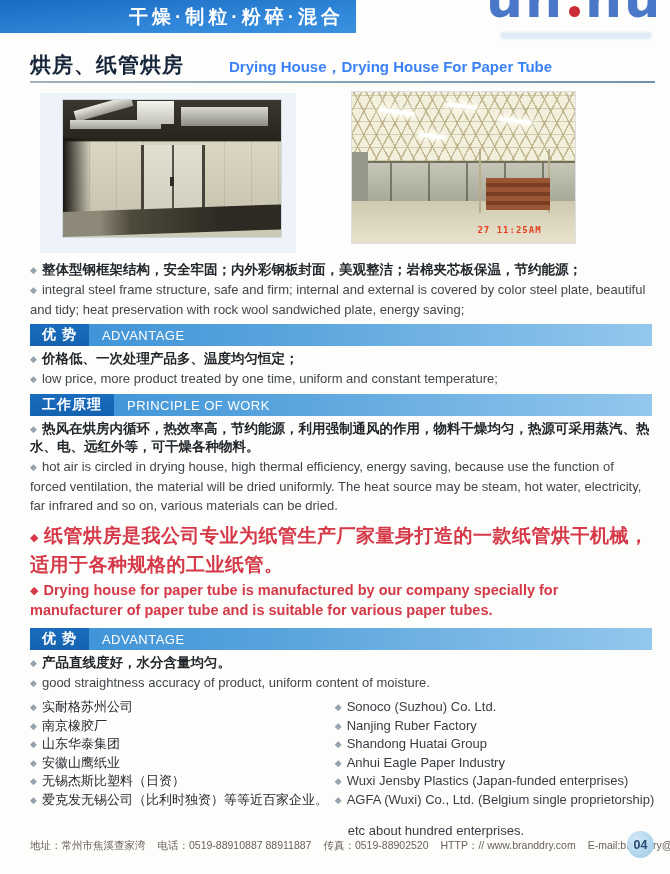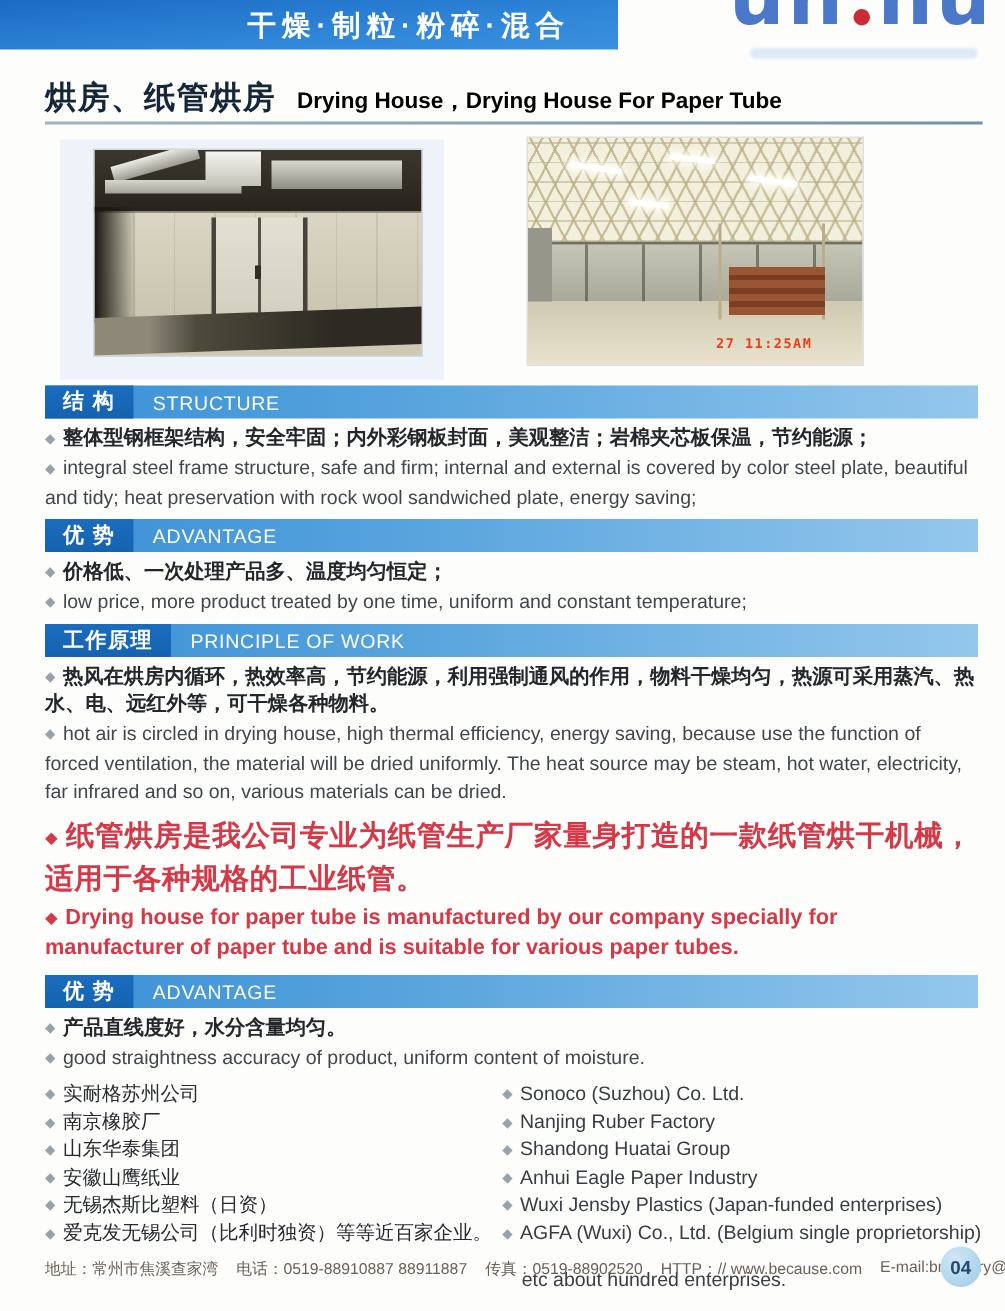--- a/index.html
+++ b/index.html
@@ -1,35 +1,35 @@
 <!DOCTYPE html>
 <html><head>
 <meta charset="utf-8">
 <style>
   html,body{margin:0;padding:0;background:#e8e8e8;}
   .page{position:relative;width:670px;height:874px;background:#fdfdfc;overflow:hidden;
         font-family:"Liberation Sans","DejaVu Sans",sans-serif;margin:0 auto;}
 
   
-  .banner{position:absolute;left:0;top:0;width:412px;height:33px;
+  .banner{position:absolute;left:0;top:0;width:356px;height:33px;
           background:linear-gradient(175deg,#1a6bc2 0%,#2f85d8 60%,#3b91de 100%);
-          display:flex;align-items:center;justify-content:flex-end;padding-right:32px;box-sizing:border-box;}
+          display:flex;align-items:center;justify-content:flex-end;padding-right:12px;box-sizing:border-box;}
   .banner-text{color:#ffffff;font-size:19px;font-weight:bold;letter-spacing:4px;}
 
   
   .logo{position:absolute;top:0;right:14px;width:170px;height:29px;overflow:hidden;}
   .logo-inner{position:absolute;top:-27px;left:0;display:flex;align-items:flex-start;}
   .logo-letters{font-family:"DejaVu Sans",sans-serif;font-size:52px;font-weight:bold;color:#4b77c9;letter-spacing:2px;line-height:1;}
   .logo-dot{width:11px;height:11px;border-radius:50%;background:#cc2b35;margin:33px 5px 0 5px;}
   .logo-shadow{position:absolute;top:32px;right:18px;width:152px;height:7px;background:#dcebf7;border-radius:4px;filter:blur(1px);}
 
   
   .title-row{position:absolute;left:30px;top:51px;display:flex;align-items:baseline;gap:14px;white-space:nowrap;}
   .title-cn{font-size:21px;font-weight:bold;color:#16263a;letter-spacing:1px;}
-  .title-en{font-size:15px;color:#000000;font-weight:bold;}
+  .title-en{font-size:15px;color:#3b82f6;font-weight:bold;margin-left:31px;}
   .title-rule{position:absolute;left:30px;right:15px;top:81px;height:2px;
               background:linear-gradient(90deg,#9fb2bf,#6f93ad);}
 
   
   .photo-frame{position:absolute;left:40px;top:93px;width:256px;height:160px;background:#edf3f9;}
   .photo{position:absolute;overflow:hidden;box-shadow:0 0 0 1px rgba(120,140,160,.25);}
   .photo-left{left:63px;top:100px;width:218px;height:137px;background:#cdc9b5;}
   .lp-ceiling{position:absolute;left:0;top:0;width:100%;height:30%;background:linear-gradient(180deg,#3a372d,#26241d);}
   .lp-duct1{position:absolute;left:5%;top:8%;width:27%;height:11px;background:linear-gradient(#ececе6,#9a9a90);background:linear-gradient(#ececе6,#9a9a90);transform:rotate(-16deg);background:linear-gradient(#eceae4,#9a9a90);}
   .lp-duct2{position:absolute;left:3%;top:48%;width:42%;height:9px;background:linear-gradient(#d6d6ce,#a3a399);}
@@ -154,24 +154,20 @@
     <div class="rp-endwall"></div>
     <div class="rp-floor"></div>
     <div class="rp-post1"></div>
     <div class="rp-post2"></div>
     <div class="rp-stack"></div>
     <div class="rp-stamp">27 11:25AM</div>
   </div>
 
   <div class="content">
 
-    <div class="sec-bar">
-      <span class="sec-tab">结 构</span>
-      <span class="sec-label">STRUCTURE</span>
-    </div>
     <p class="ln-cn"><span class="bu">◆</span><span>整体型钢框架结构，安全牢固；内外彩钢板封面，美观整洁；岩棉夹芯板保温，节约能源；</span></p>
     <p class="ln-en"><span class="bu">◆</span><span>integral steel frame structure, safe and firm; internal and external is covered by color steel plate, beautiful and tidy; heat preservation with rock wool sandwiched plate, energy saving;</span></p>
 
     <div class="sec-bar">
       <span class="sec-tab">优 势</span>
       <span class="sec-label">ADVANTAGE</span>
     </div>
     <p class="ln-cn"><span class="bu">◆</span><span>价格低、一次处理产品多、温度均匀恒定；</span></p>
     <p class="ln-en"><span class="bu">◆</span><span>low price, more product treated by one time, uniform and constant temperature;</span></p>
 
@@ -212,18 +208,18 @@
         <p class="cust-item"><span class="bu">◆</span><span>AGFA (Wuxi) Co., Ltd. (Belgium single proprietorship)</span></p>
         <p class="cust-note">etc about hundred enterprises.</p>
       </div>
     </div>
   </div>
 
   <div class="footer">
     <span>地址：常州市焦溪查家湾</span>
     <span>电话：0519-88910887  88911887</span>
     <span>传真：0519-88902520</span>
-    <span>HTTP：// www.because.com</span>
+    <span>HTTP：// www.branddry.com</span>
     <span>E-mail:branddry@163.com</span>
   </div>
   <div class="page-badge">04</div>
 
 </div>
 
 </body></html>

